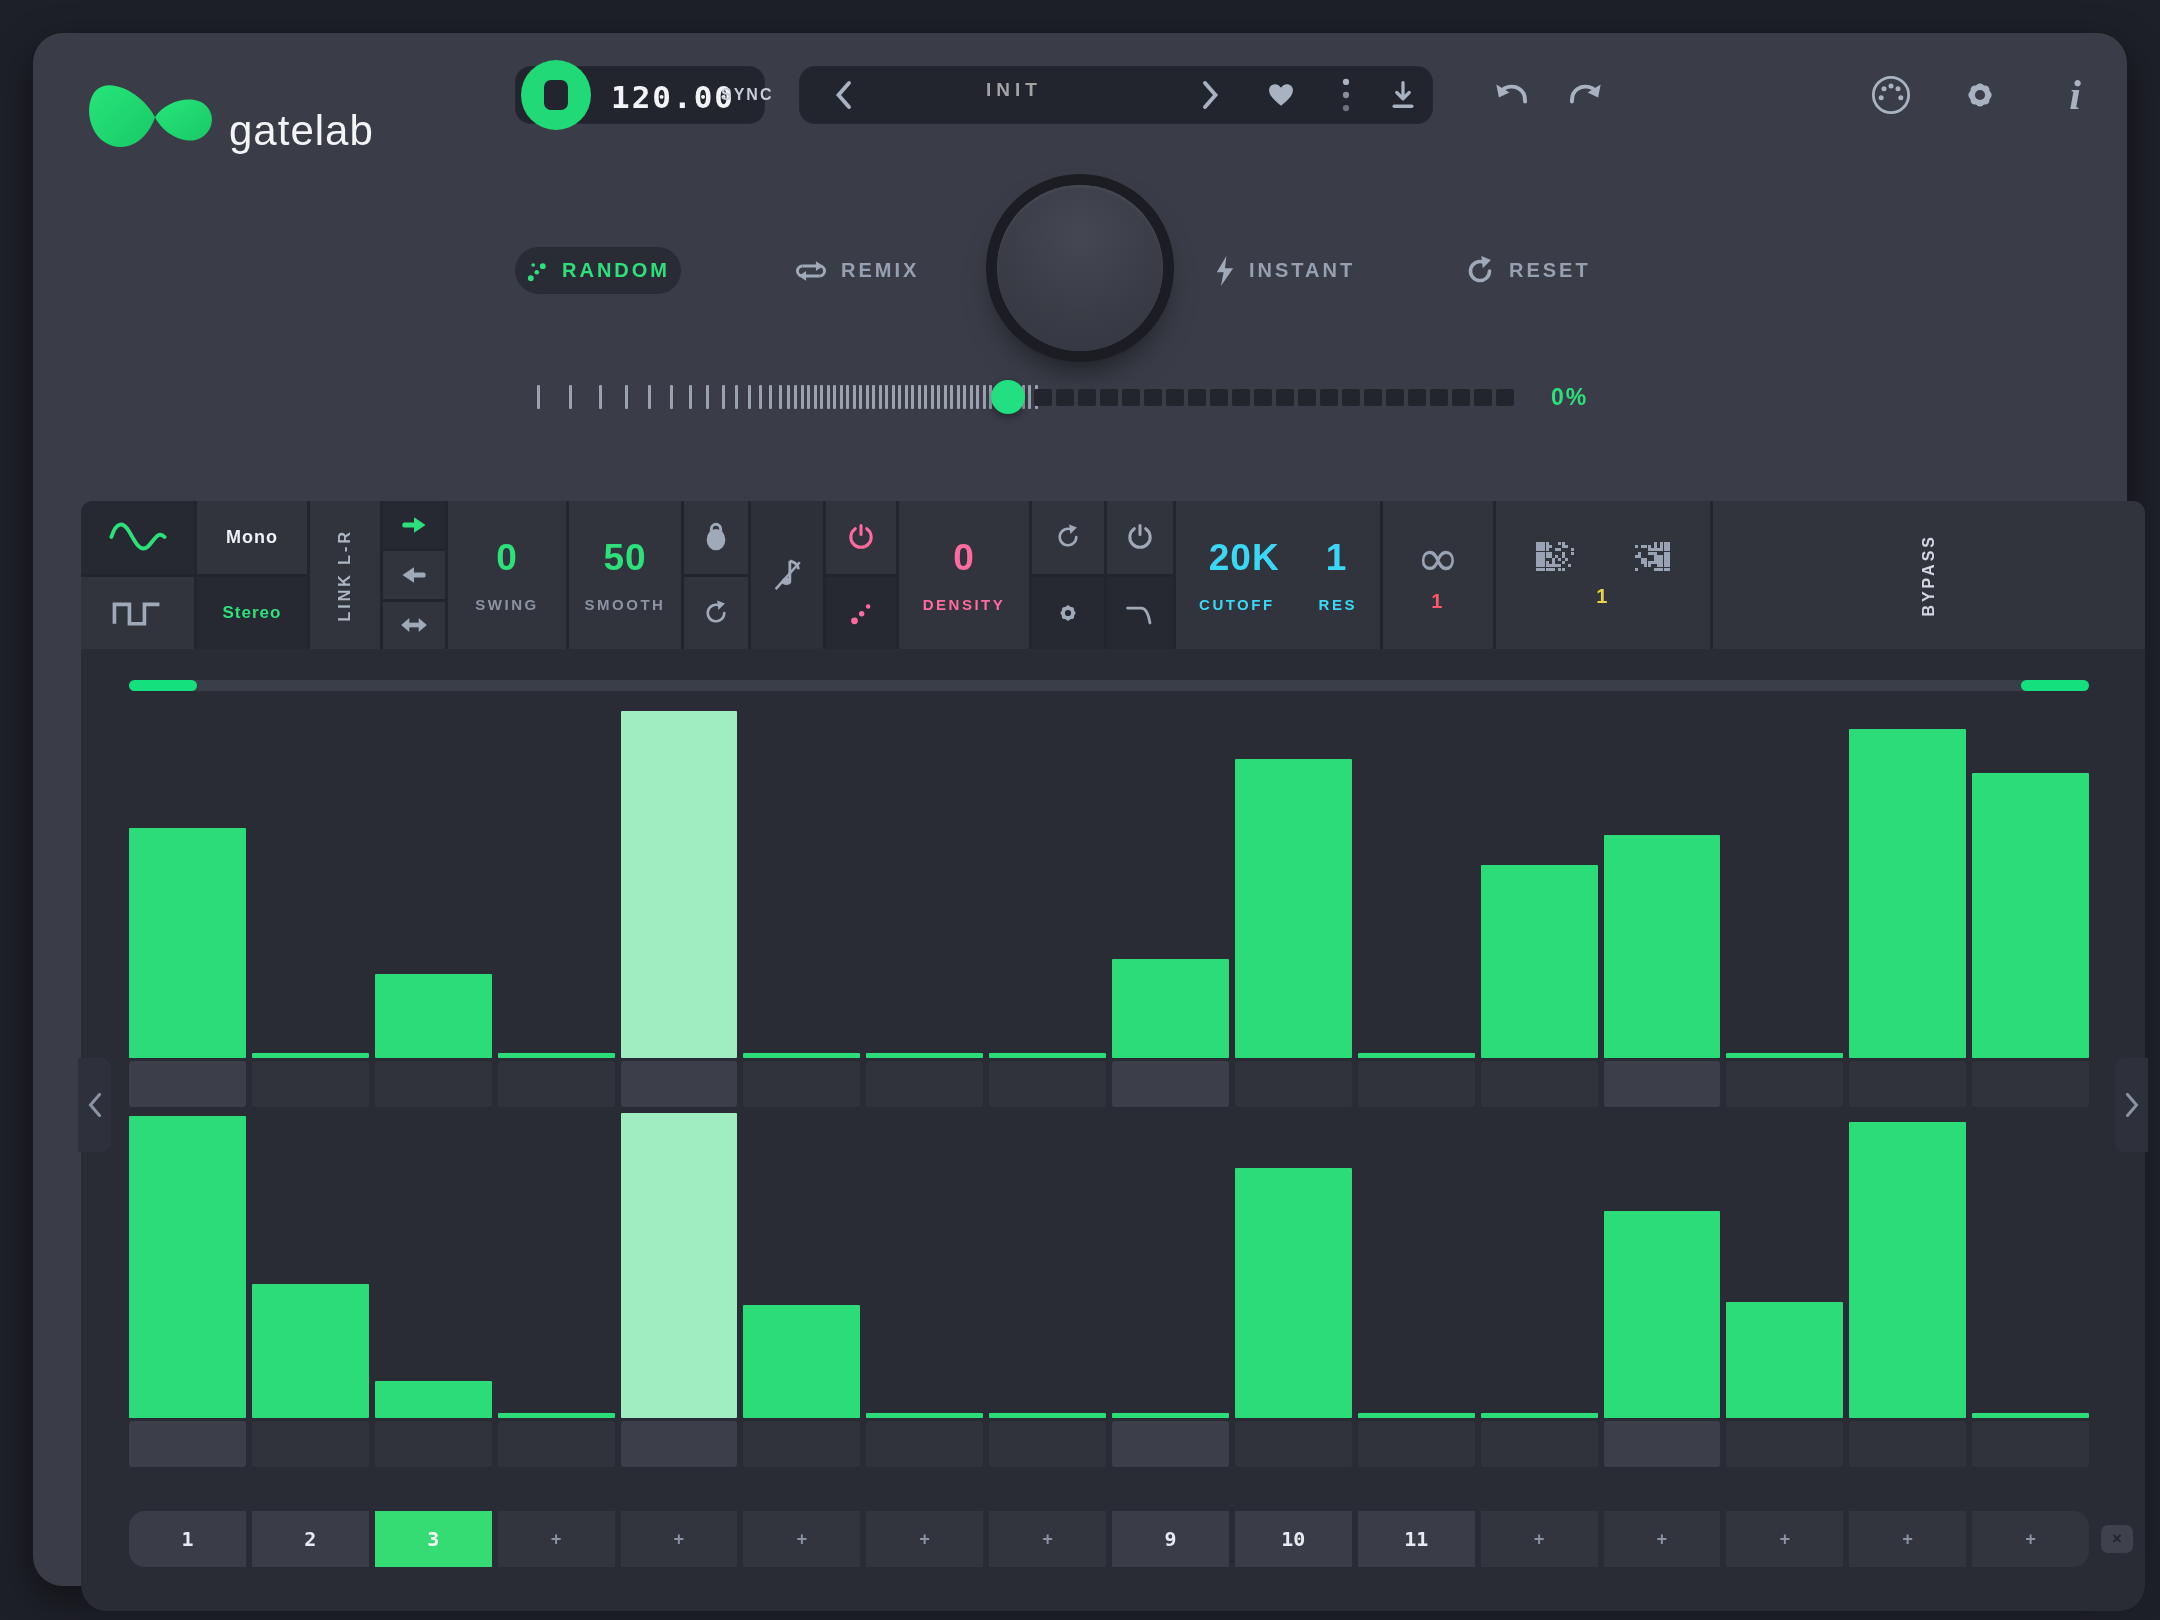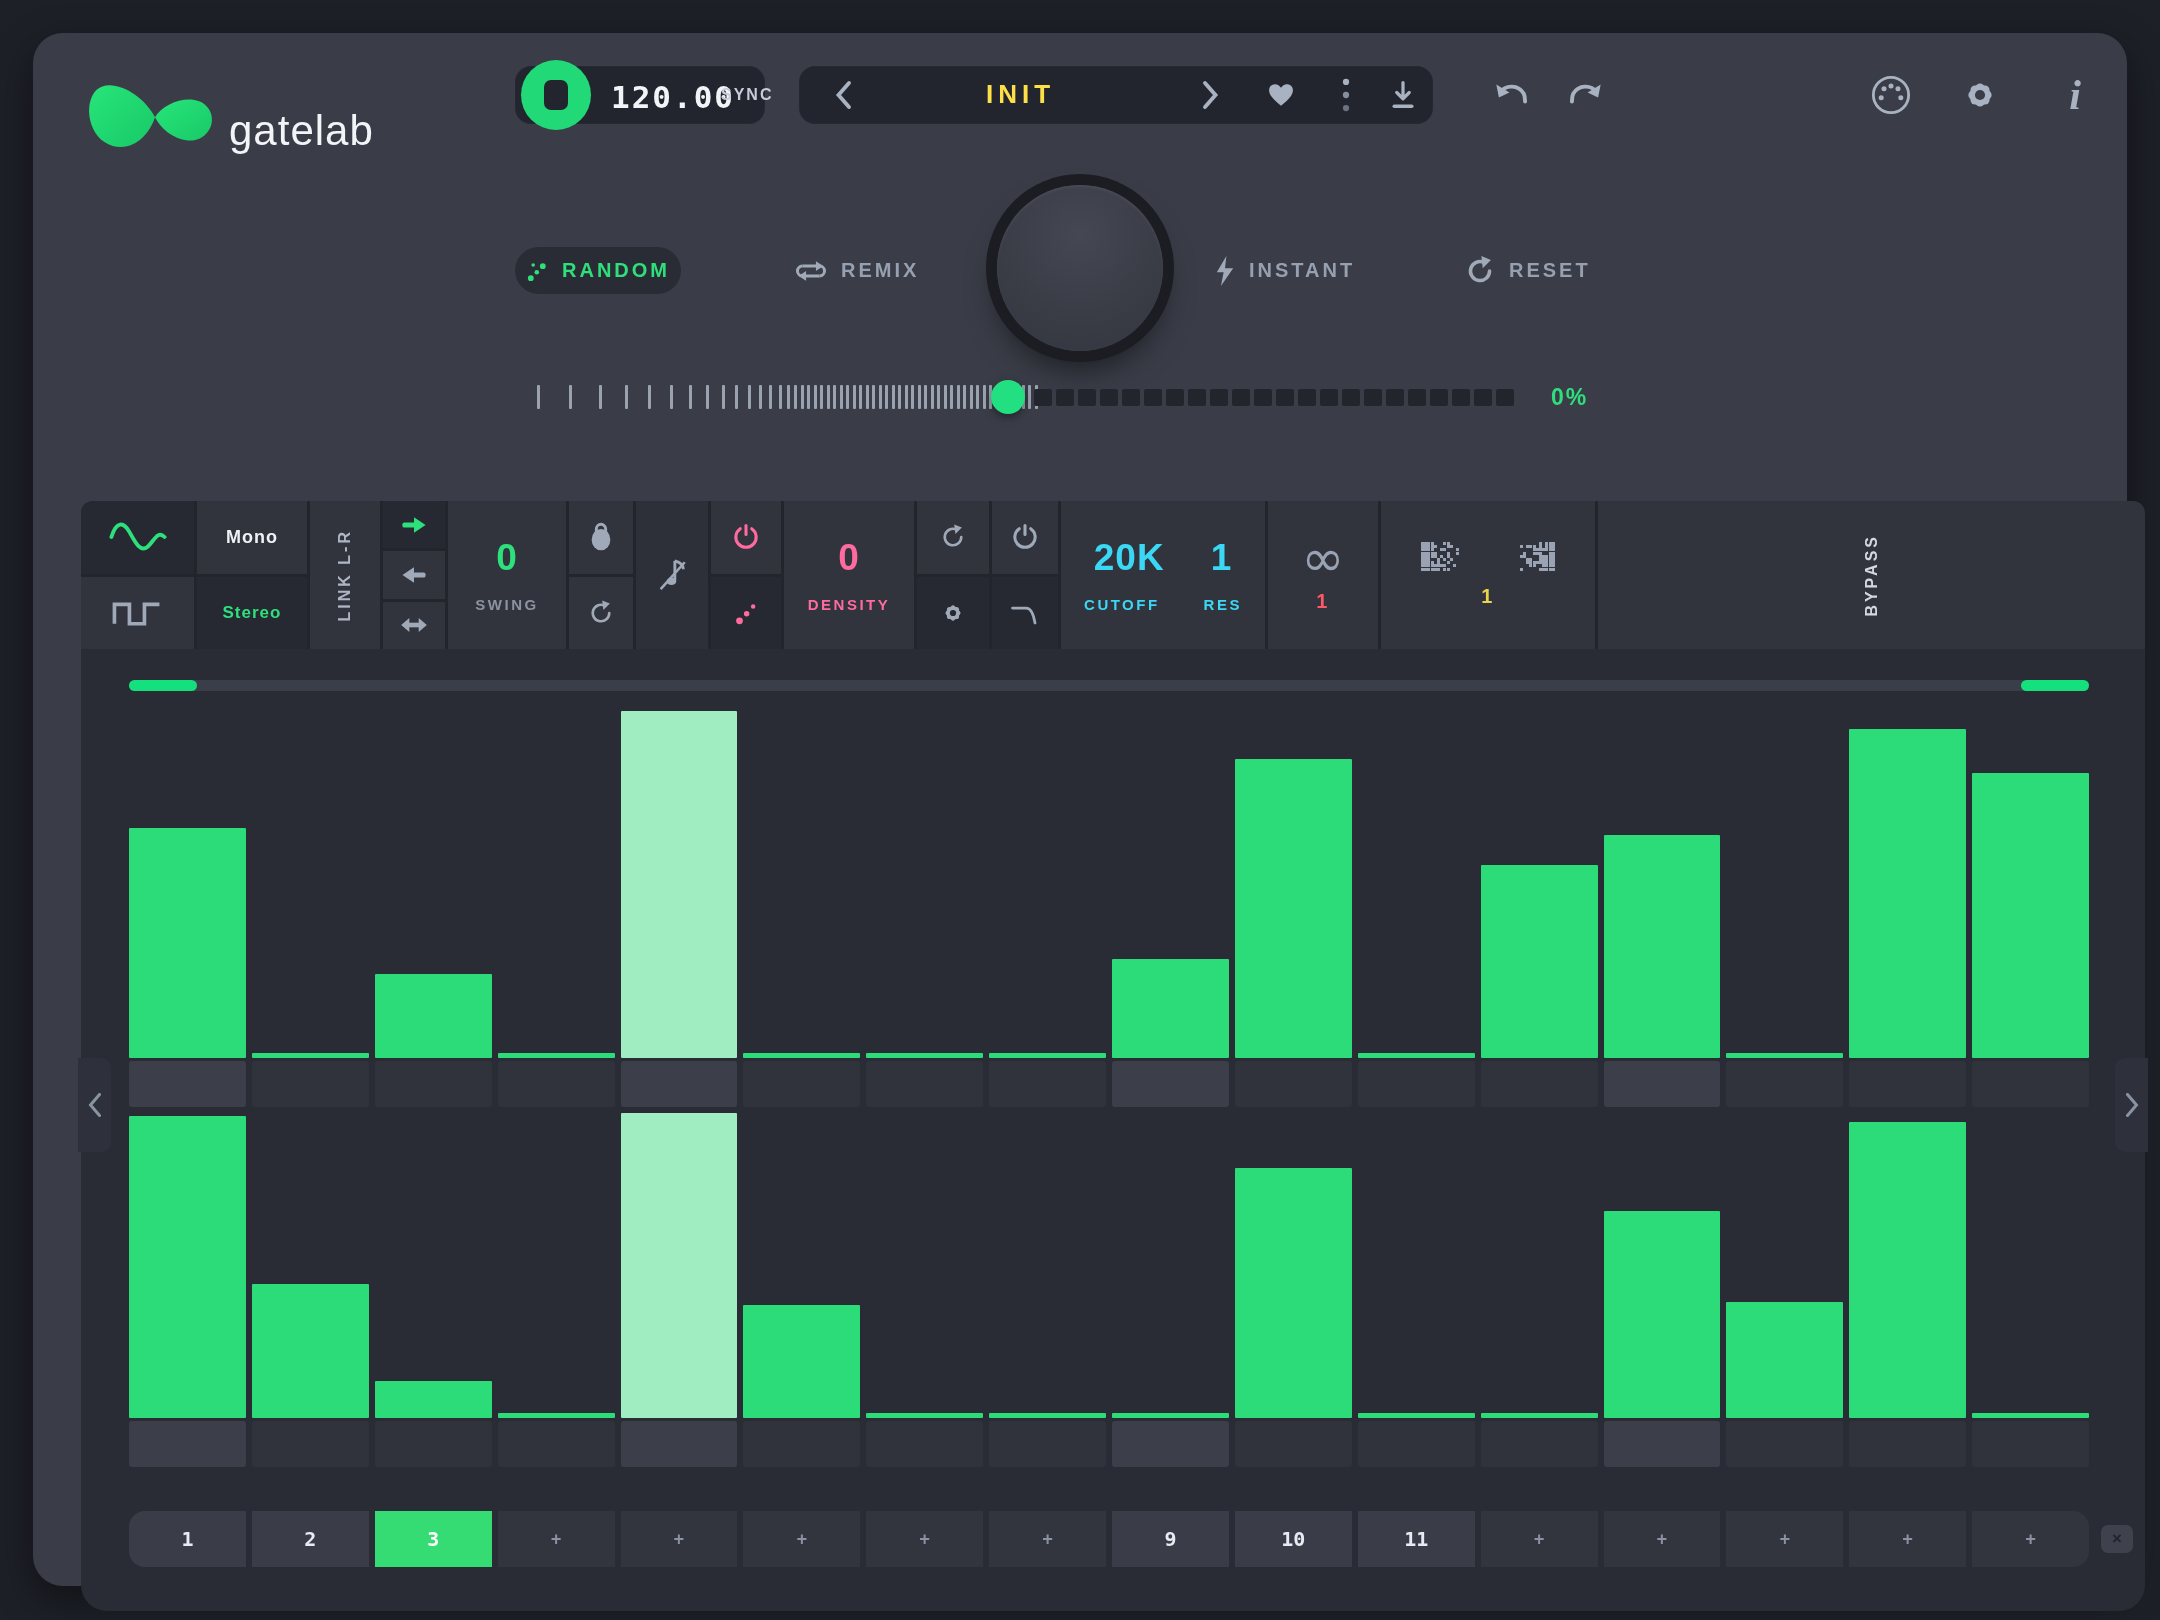--- a/index.html
+++ b/index.html
@@ -6,21 +6,21 @@
     font-family:"Liberation Sans",sans-serif;-webkit-font-smoothing:antialiased;}
   .abs{position:absolute;}
   #window{position:absolute;left:0;top:0;width:2160px;height:1620px;background:#1e2028;}
   #panel{position:absolute;left:33px;top:33px;width:2094px;height:1553px;background:#3a3d47;
     border-radius:30px;box-shadow:0 14px 40px rgba(0,0,0,.45);}
   
   .wordmark{font-size:42px;color:#f2f4f7;letter-spacing:1px;font-weight:400;}
   .pill{background:#23252e;border-radius:16px;box-shadow:inset 0 0 0 1px rgba(255,255,255,.02);}
   .tempo-value{font-size:31px;font-weight:bold;color:#f2f4f7;letter-spacing:2px;font-family:"DejaVu Sans Mono","Liberation Mono",monospace;}
   .sync{font-size:16px;font-weight:bold;color:#c6ccd8;letter-spacing:2px;}
-  .preset-name{font-size:26px;font-weight:bold;color:#fde047;letter-spacing:5px;}
+  .preset-name{font-size:19px;font-weight:bold;color:#a3a3a3;letter-spacing:5px;}
   .hicon{color:#a9b2c1;}
   .hbtn{cursor:pointer;display:flex;align-items:center;justify-content:center;}
   
   .action-label{font-size:20px;font-weight:bold;letter-spacing:3px;color:#97a0b0;}
   #random-btn{background:#2a2c35;border-radius:26px;display:flex;align-items:center;justify-content:center;gap:12px;}
   #random-btn .action-label{color:#2ee07c;}
   #knob{border-radius:50%;background:radial-gradient(circle at 50% 30%,#454853 0%,#3a3d46 55%,#333640 100%);
     box-shadow:0 0 0 11px #1b1d23,0 18px 30px rgba(0,0,0,.5), inset 0 2px 3px rgba(255,255,255,.06);}
   
   .tick{position:absolute;top:0;width:3px;height:24px;background:#9aa2b0;border-radius:1px;}
@@ -318,20 +318,24 @@
         <svg width="28" height="18" viewBox="0 0 24 14" class="icon">
               <rect x="7" y="5" width="10" height="4" fill="currentColor"></rect>
               <polygon points="8,1 1,7 8,13" fill="currentColor"></polygon>
               <polygon points="16,1 23,7 16,13" fill="currentColor"></polygon>
             </svg>
       </div>
     </div>
     <div class="cell" style="width:118px">
       <span class="val green">0</span>
       <span class="lbl">SWING</span>
+    </div>
+    <div class="cell" style="width:112px">
+      <span class="val green">50</span>
+      <span class="lbl">SMOOTH</span>
     </div>
     <div class="cell" style="width:64px;padding:0;justify-content:stretch">
       <div class="subcell">
         <svg width="24" height="30" viewBox="0 0 18 22" class="icon">
               <ellipse cx="9" cy="13" rx="7" ry="8" fill="currentColor"></ellipse>
               <path d="M5.5,7 v-2 a3.5,3.5 0 0 1 7,0 v2" fill="none" stroke="currentColor" stroke-width="2.2"></path>
             </svg>
       </div>
       <div class="subcell">
         <svg width="26" height="26" viewBox="0 0 22 22" class="icon">

